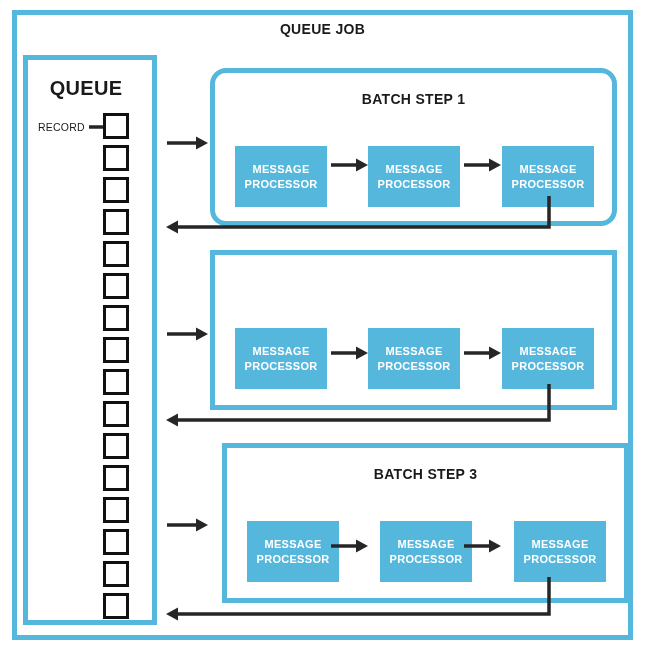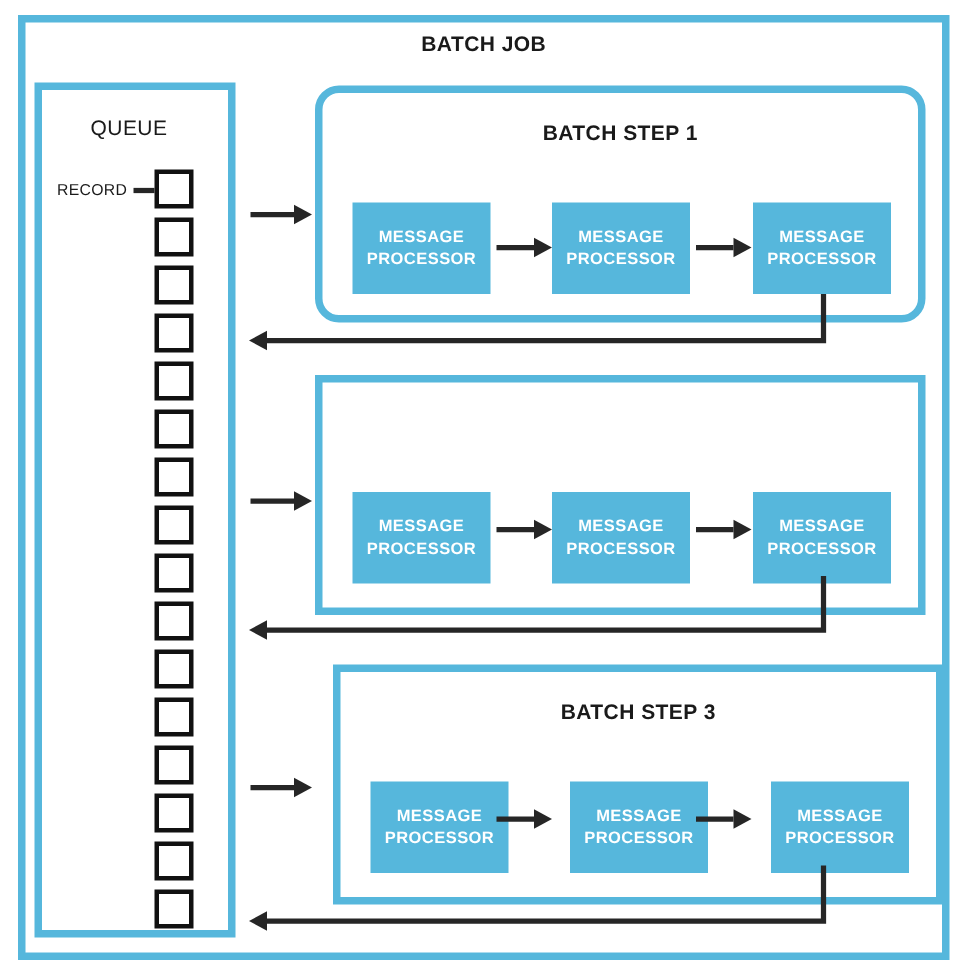--- a/index.html
+++ b/index.html
@@ -12,47 +12,47 @@
     --bg:#FFFFFF;
   }
   html,body{margin:0;padding:0;background:var(--bg);}
   body{font-family:"Liberation Sans", sans-serif;color:var(--text);}
   .canvas{position:relative;width:645px;height:650px;background:var(--bg);overflow:hidden;}
 
   .outer-box{position:absolute;left:12px;top:10px;width:611px;height:620px;border:5px solid var(--accent);}
   .job-title{position:absolute;left:12px;top:21px;width:621px;text-align:center;font-size:14px;font-weight:700;letter-spacing:.3px;}
 
   .queue-box{position:absolute;left:23px;top:55px;width:124px;height:560px;border:5px solid var(--accent);}
-  .queue-title{position:absolute;left:23px;top:77px;width:126px;text-align:center;font-size:14px;font-weight:400;letter-spacing:.3px;}
+  .queue-title{position:absolute;left:23px;top:77px;width:126px;text-align:center;font-size:20px;font-weight:700;letter-spacing:.3px;}
   .record-label{position:absolute;left:38px;top:121px;font-size:10.5px;letter-spacing:.2px;}
   .slots{position:absolute;left:103px;top:113px;display:flex;flex-direction:column;gap:6px;}
   .slot{width:20px;height:20px;border:3px solid var(--record-border);background:var(--bg);}
 
   .step-box{position:absolute;left:210px;width:397px;border:5px solid var(--accent);}
-  .step1{top:57px;height:148px;border-radius:16px;}
+  .step1{top:68px;height:148px;border-radius:16px;}
   .step2{top:250px;height:150px;}
   .step3{top:443px;height:150px;margin-left:12px;}
   .step-title{position:absolute;left:0;top:18px;width:100%;text-align:center;font-size:14px;font-weight:700;letter-spacing:.3px;}
   .proc-row{position:absolute;left:0;top:73px;width:100%;height:61px;}
   .processor{position:absolute;top:0;width:92px;height:61px;background:var(--proc-fill);color:var(--proc-text);
              display:flex;align-items:center;justify-content:center;text-align:center;
              font-size:11px;font-weight:700;line-height:15px;letter-spacing:.3px;padding:0 8px;box-sizing:border-box;}
   .p0{left:20px;} .p1{left:153px;} .p2{left:287px;}
 
   svg.overlay{position:absolute;left:0;top:0;width:645px;height:650px;pointer-events:none;}
   .cline{stroke:var(--line);stroke-width:3.5;fill:none;}
   .chead{fill:var(--line);stroke:none;}
 </style>
 </head>
 <body>
 
 <div class="canvas">
 
   <div class="outer-box"></div>
-  <div class="job-title">BATCH JOB</div>
+  <div class="job-title">QUEUE JOB</div>
 
   <div class="queue-box"></div>
   <div class="queue-title">QUEUE</div>
   <div class="record-label">RECORD</div>
   <div class="slots">
       <div class="slot"></div>
       <div class="slot"></div>
       <div class="slot"></div>
       <div class="slot"></div>
       <div class="slot"></div>

